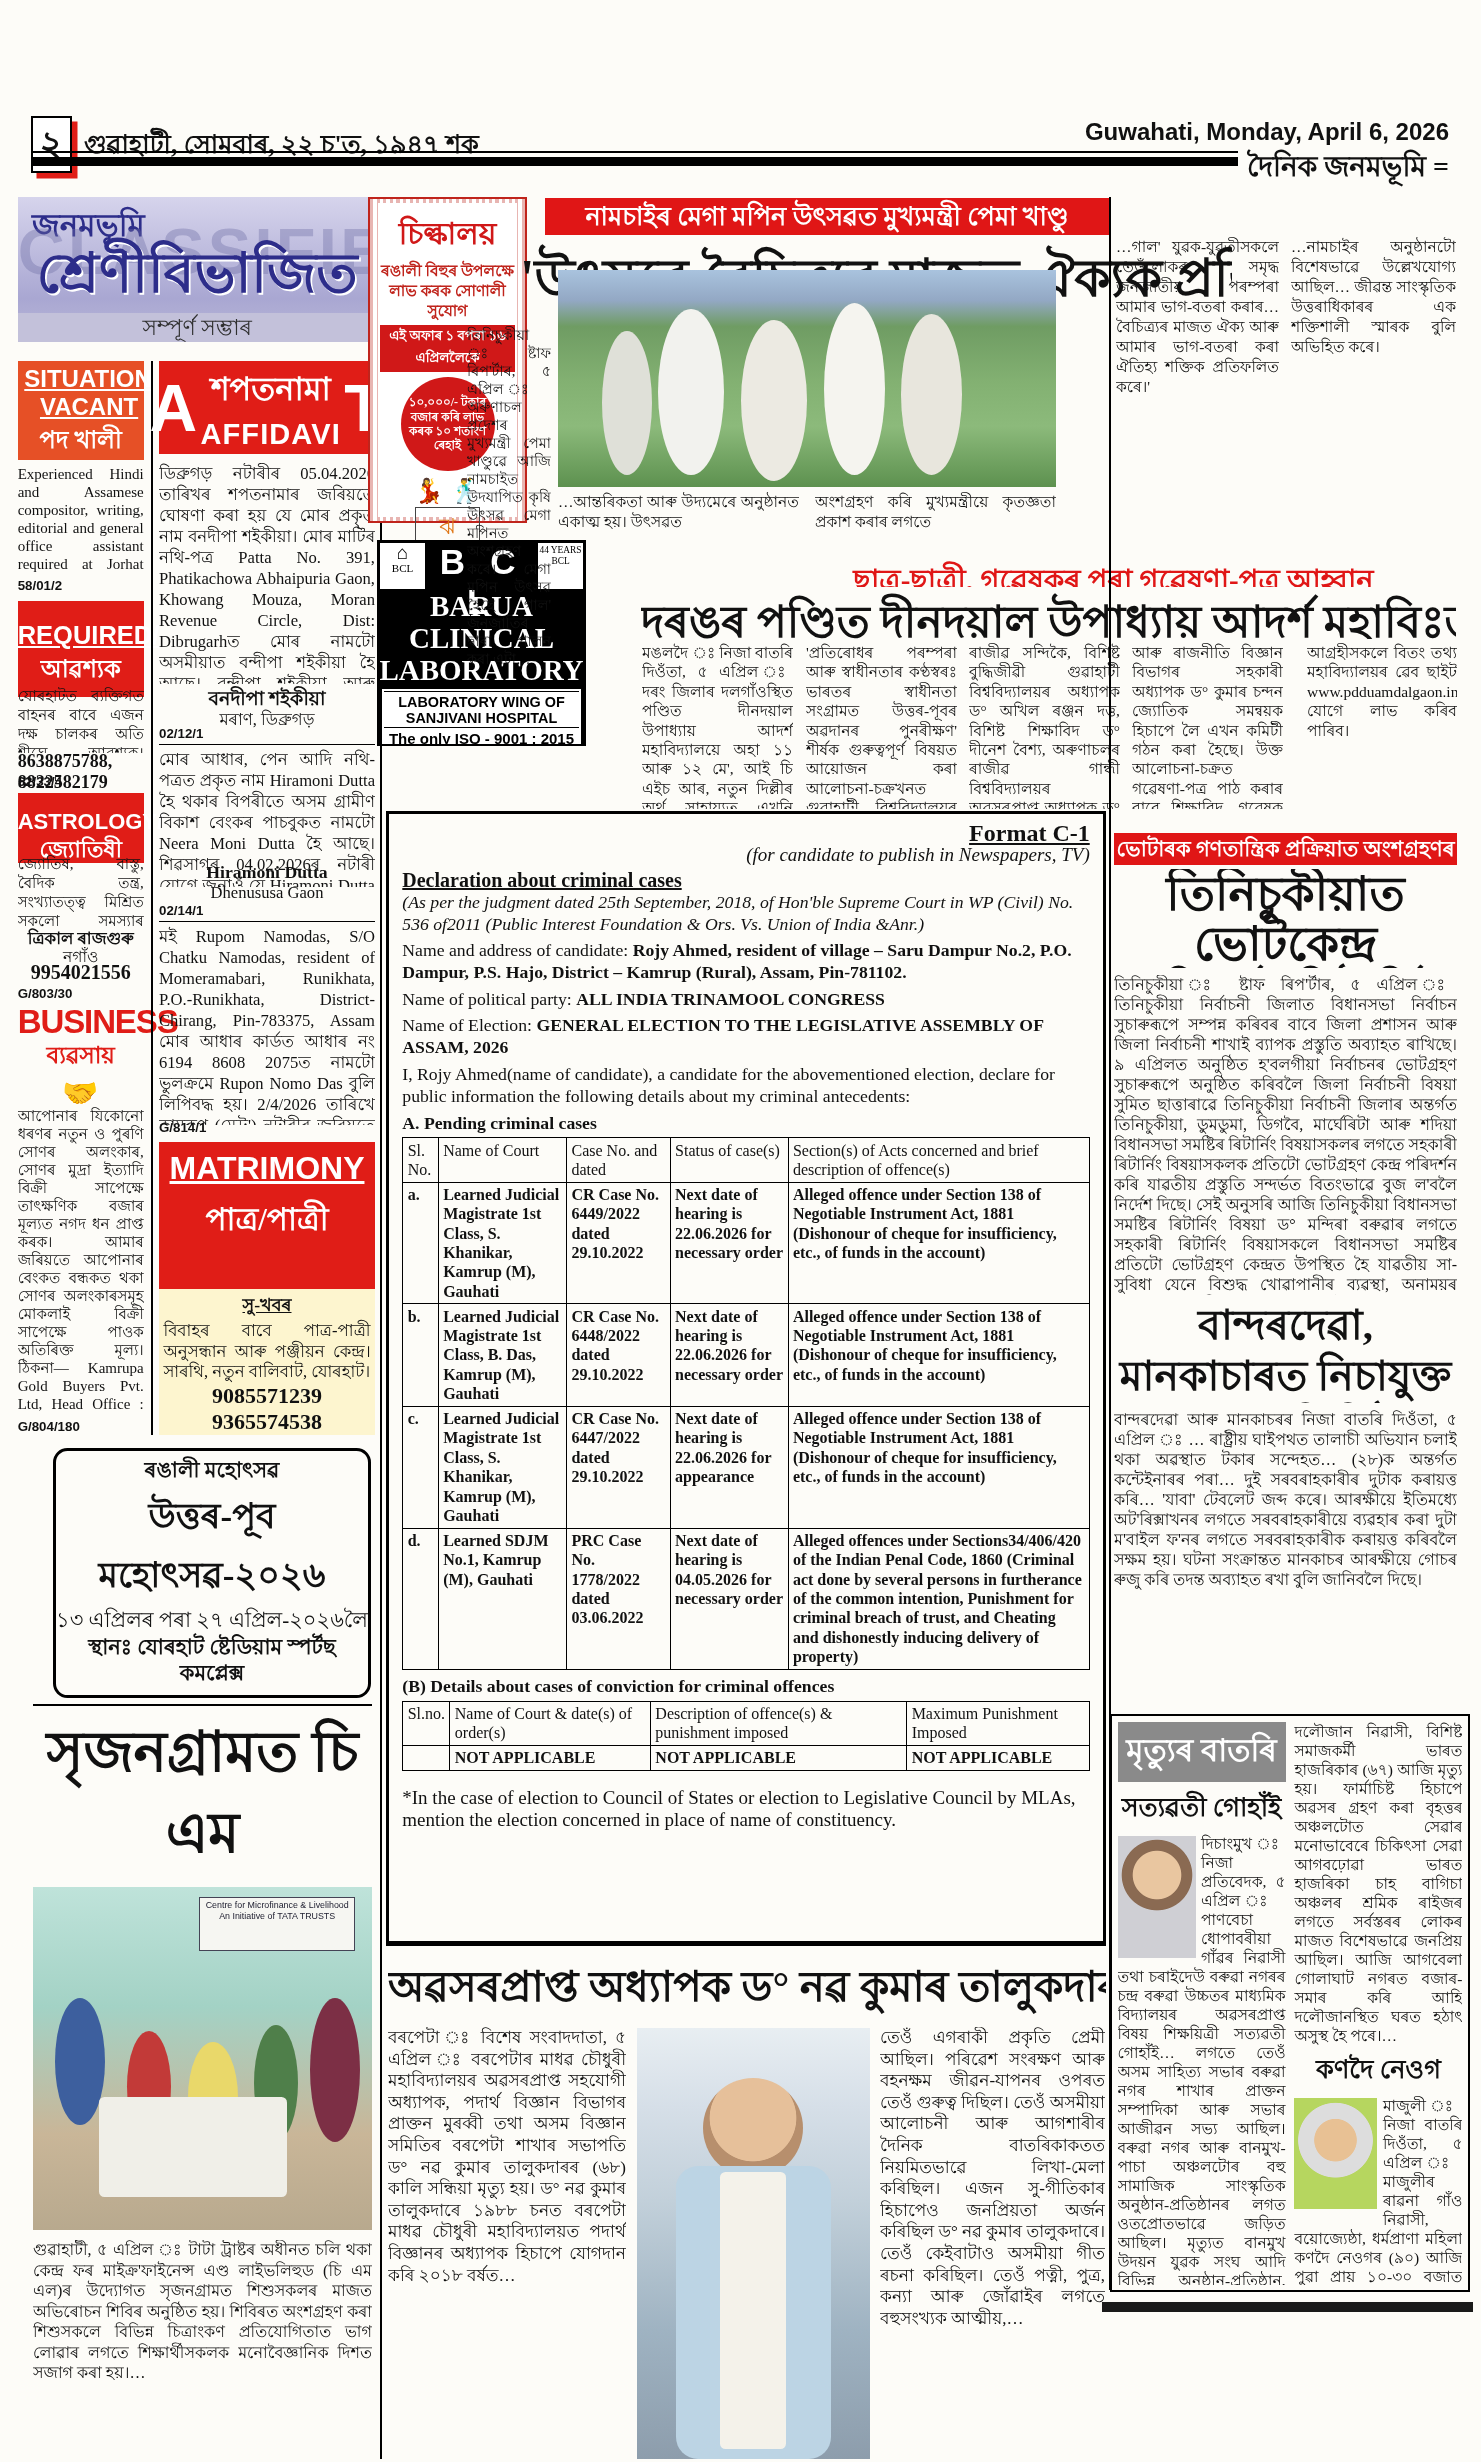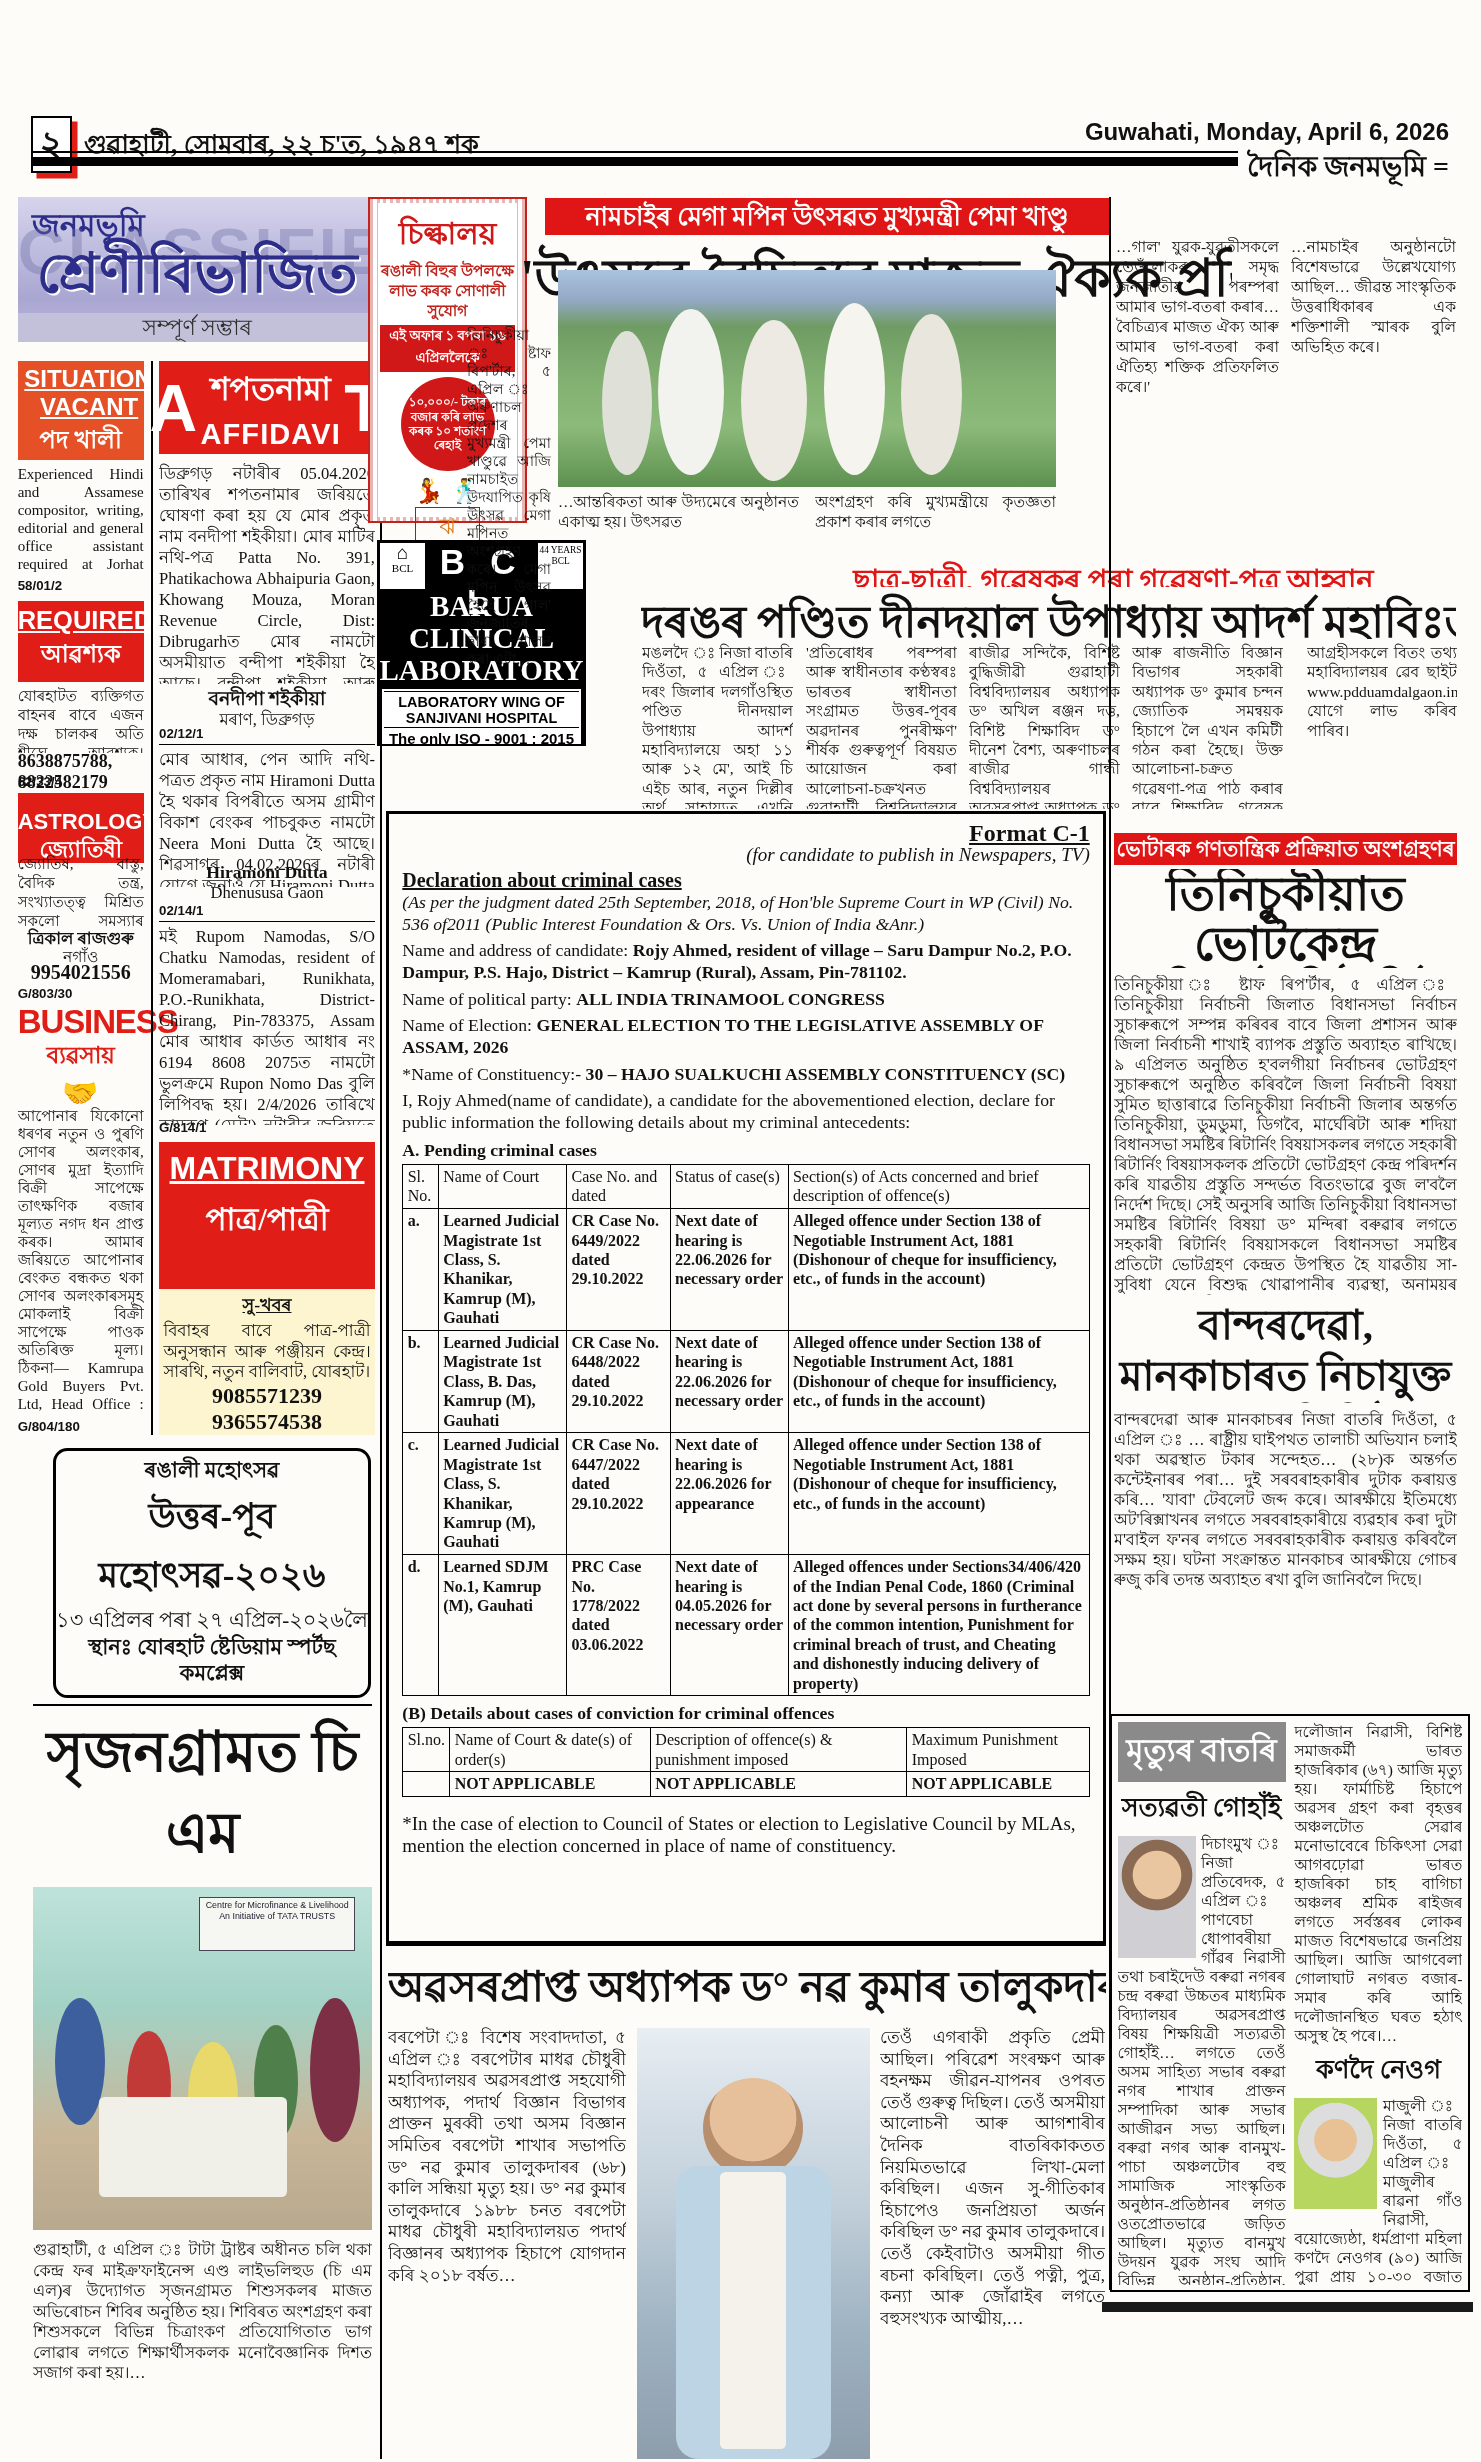--- a/index.html
+++ b/index.html
@@ -30,21 +30,21 @@
               color:#2d2d8a;text-shadow:1.7px 1.7px 0 #fff;}
   .clogo .tag{position:absolute;left:0;bottom:0;width:100%;height:29px;background:#c3c1da;
               text-align:center;font-size:22px;line-height:29px;color:#2f2f2f;}
   .svbox{left:17.7px;top:361px;width:126px;height:95px;background:#e65026;color:#fff;
          font-family:"Liberation Sans",sans-serif;font-weight:bold;padding-top:4.4px;}
   .svbox .l1{font-size:24px;text-decoration:underline;margin-left:6.6px;}
   .svbox .l2{font-size:24px;text-decoration:underline;text-align:right;margin-right:5.5px;}
   .svbox .l3{font-size:24px;text-align:center;font-family:"Liberation Serif",serif;}
   .svbody{left:17.7px;top:465px;width:126px;height:111px;font-size:15px;line-height:18px;}
   .svcode{left:17.7px;top:578px;}
-  .reqbox{left:17.7px;top:601px;width:126px;height:76px;text-align:center;padding-top:5px;}
+  .reqbox{left:17.7px;top:601px;width:126px;height:76px;text-align:center;padding-top:20px;}
   .reqbox .l1{font-size:25.5px;font-weight:bold;text-decoration:underline;font-family:"Liberation Sans",sans-serif;}
   .reqbox .l2{font-size:24px;font-weight:bold;}
   .reqbody{left:17.7px;top:687px;width:126px;height:66px;font-size:15px;line-height:19px;}
   .reqph{left:17.7px;top:751px;width:126px;font-size:18px;font-weight:bold;}
   .reqcode{left:17.7px;top:774px;}
   .astbox{left:17.7px;top:793px;width:126px;height:53px;text-align:center;line-height:24px;padding-top:17px;}
   .astbox .l1{font-size:22px;font-weight:bold;font-family:"Liberation Sans",sans-serif;display:inline;}
   .astbox .l2{font-size:22px;font-weight:bold;display:inline;}
   .astbody{left:17.7px;top:855px;width:126px;height:72px;font-size:15px;line-height:19px;}
   .astname{left:17.7px;top:926px;width:126px;font-size:16.6px;font-weight:bold;text-align:center;}
@@ -351,21 +351,20 @@
 <div class="rescol" style="left:1307px;width:150px;">আগ্ৰহীসকলে বিতং তথ্য মহাবিদ্যালয়ৰ ৱেব ছাইট www.pdduamdalgaon.in যোগে লাভ কৰিব পাৰিব।</div>
 
 <div class="abs c1 ovh">
   <div class="fmt">Format C-1</div>
   <div class="sub">(for candidate to publish in Newspapers, TV)</div>
   <div class="hd">Declaration about criminal cases</div>
   <div class="lg">(As per the judgment dated 25th September, 2018, of Hon'ble Supreme Court in WP (Civil) No. 536 of2011 (Public Interest Foundation &amp; Ors. Vs. Union of India &amp;Anr.)</div>
   <p><span class="lbl">Name and address of candidate: </span><span class="bv">Rojy Ahmed, resident of village – Saru Dampur No.2, P.O. Dampur, P.S. Hajo, District – Kamrup (Rural), Assam, Pin-781102.</span></p>
   <p><span class="lbl">Name of political party: </span><span class="bv">ALL INDIA TRINAMOOL CONGRESS</span></p>
   <p><span class="lbl">Name of Election: </span><span class="bv">GENERAL ELECTION TO THE LEGISLATIVE ASSEMBLY OF ASSAM, 2026</span></p>
-  <p><span class="lbl">*Name of Constituency:- </span><span class="bv">30 – HAJO SUALKUCHI ASSEMBLY CONSTITUENCY (SC)</span></p>
   <p>I, Rojy Ahmed(name of candidate), a candidate for the abovementioned election, declare for public information the following details about my criminal antecedents:</p>
   <div class="seclbl">A. Pending criminal cases</div>
   <table>
     <thead>
         <tr>
           <th>Sl. No.</th>
           <th>Name of Court</th>
           <th>Case No. and dated</th>
           <th>Status of case(s)</th>
           <th>Section(s) of Acts concerned and brief description of offence(s)</th>

